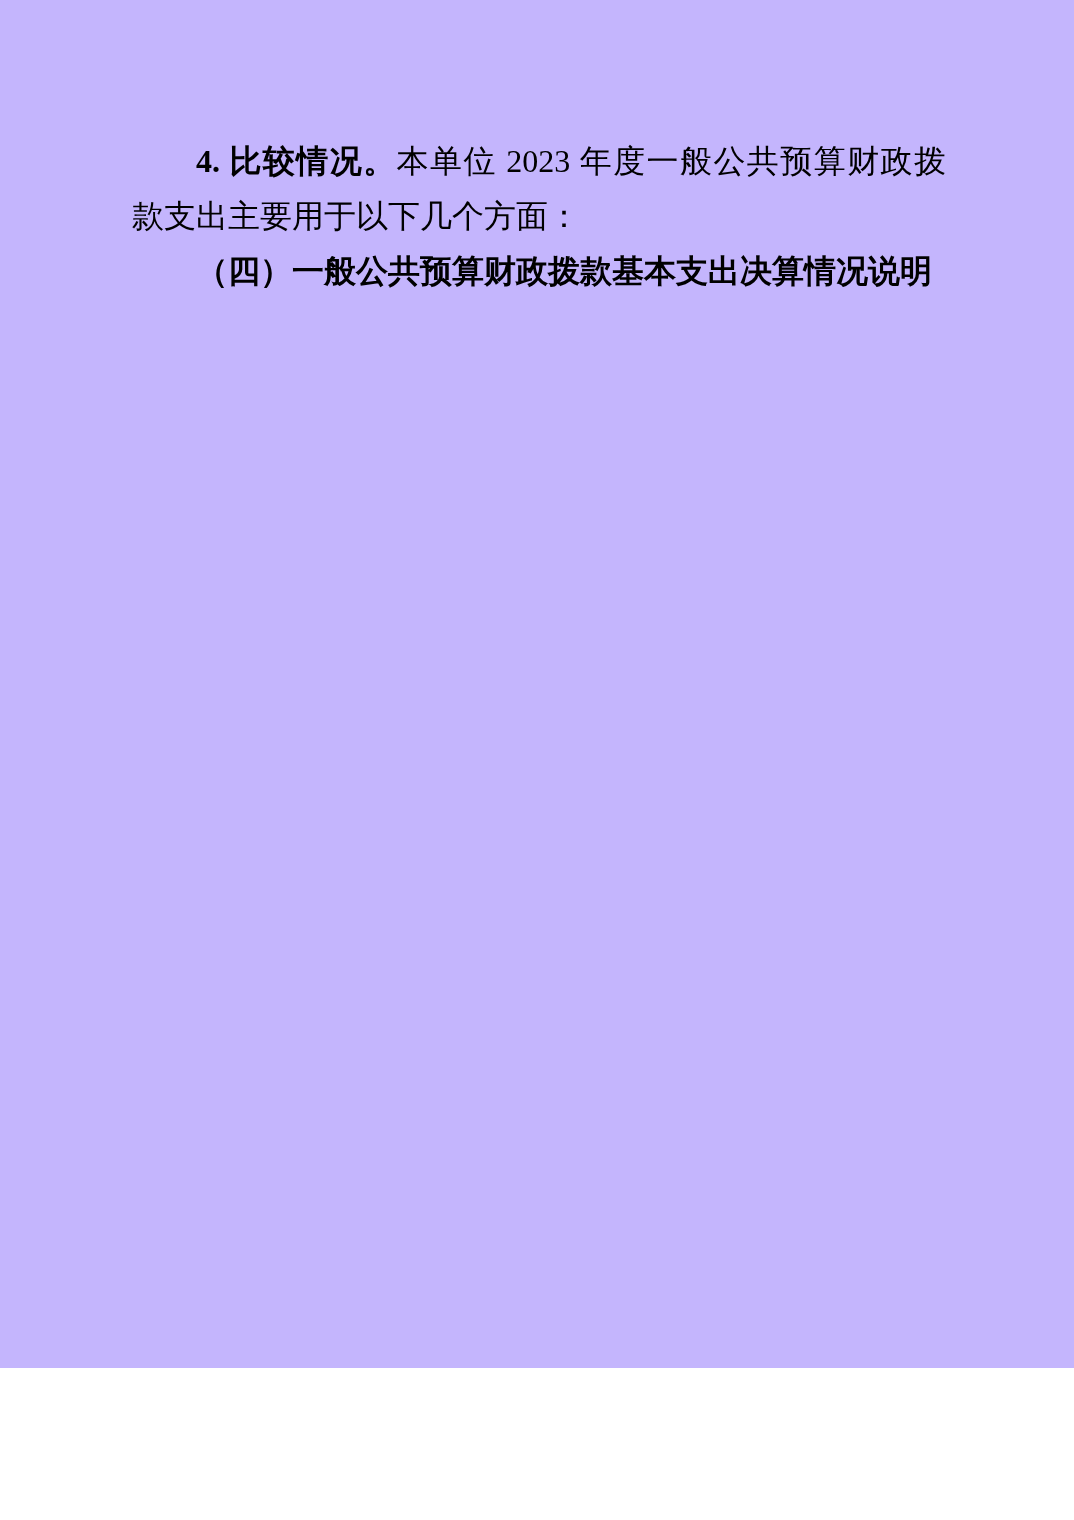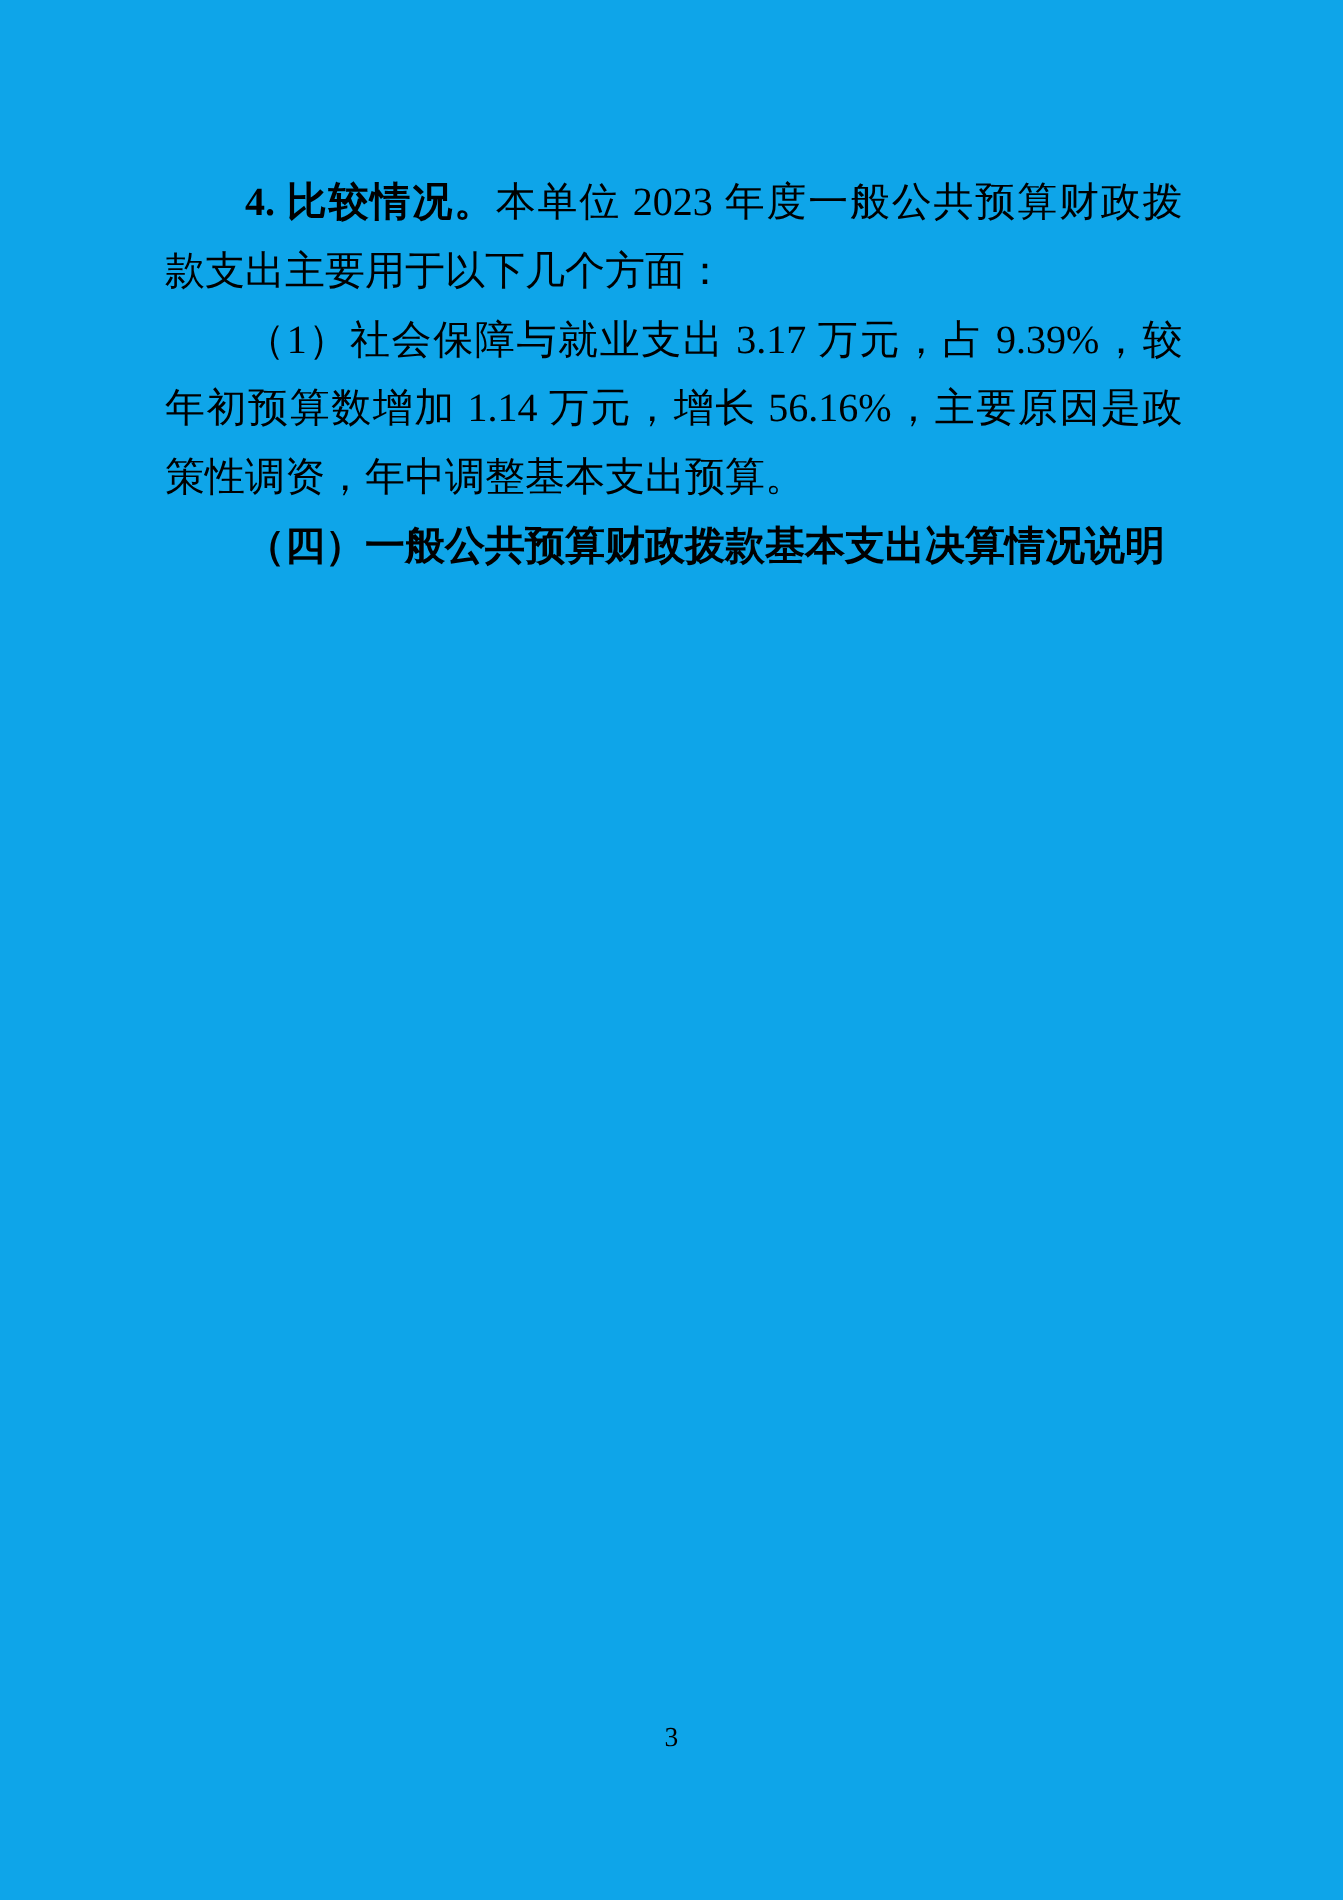--- a/index.html
+++ b/index.html
@@ -3,22 +3,22 @@
 <meta charset="utf-8">
 <style>
   html, body {
     margin: 0;
     padding: 0;
     background: #ffffff;
   }
   .page {
     position: relative;
     width: 1074px;
-    height: 1520px;
-    background: #0ea5e9;
+    height: 1368px;
+    background: #c4b5fd;
     overflow: hidden;
     font-family: "Liberation Serif", "DejaVu Serif", serif;
     color: #000000;
   }
   .content {
     position: absolute;
     left: 132px;
     top: 134px;
     width: 814px;
   }
@@ -53,21 +53,20 @@
   }
 </style>
 </head>
 <body>
 
 <div class="page">
   <div class="content">
 
     <p><span class="lead-bold">4. 比较情况。</span><span>本单位 2023 年度一般公共预算财政拨款支出主要用于以下几个方面：</span></p>
 
-    <p>（1）社会保障与就业支出 3.17 万元，占 9.39%，较年初预算数增加 1.14 万元，增长 56.16%，主要原因是政策性调资，年中调整基本支出预算。</p>
 
 
 
 
     <h2 class="section-heading">（四）一般公共预算财政拨款基本支出决算情况说明</h2>
 
 
   </div>
 
   <div class="page-number">3</div>

